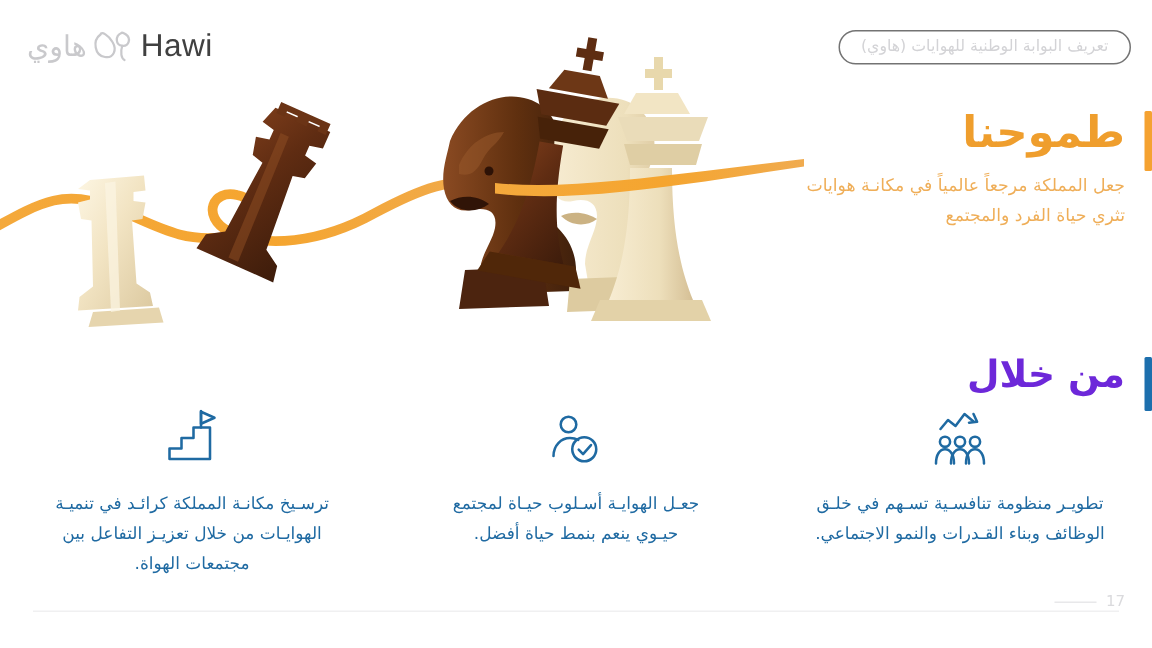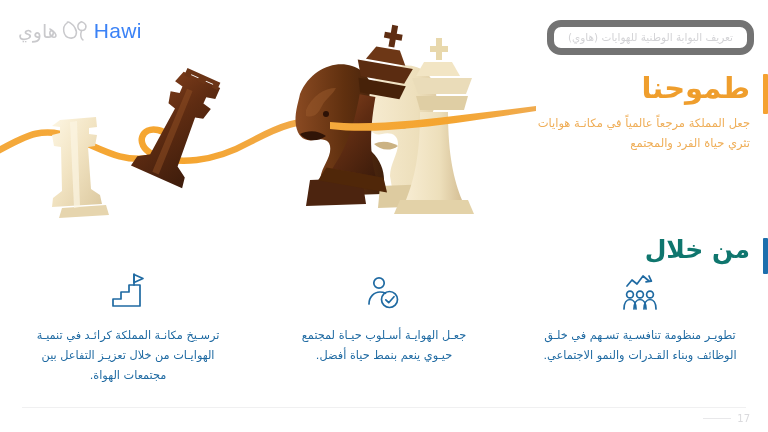--- a/index.html
+++ b/index.html
@@ -16,26 +16,26 @@
     position:absolute; top:18px; right:auto; left:18px;
     display:flex; align-items:center; gap:3px;
     direction:ltr;
   }
   .logo-ar {
     font-size:19px; color:#c9c9cc; letter-spacing:0px;
     font-family:"DejaVu Sans",sans-serif; font-weight:400;
   }
   .logo-mark { width:30px; height:26px; display:block; }
   .logo-lat {
-    font-size:21px; color:#3b82f6; font-weight:400; letter-spacing:.3px;
+    font-size:21px; color:#404040; font-weight:400; letter-spacing:.3px;
   }
 
   .badge {
     position:absolute; top:20px; left:auto; right:14px;
-    border:7px solid #737373; border-radius:14px;
+    border:1px solid #737373; border-radius:14px;
     padding:4px 14px 5px 14px;
     font-size:10.5px; color:#d3d3d6; white-space:nowrap;
     font-family:"DejaVu Sans",sans-serif;
   }
 
   
   .hero { position:absolute; left:0; top:22px; width:560px; height:215px; }
   .hero svg { display:block; }
 
   
@@ -50,21 +50,21 @@
     padding-left:6px;
   }
   .body-orange {
     margin-top:9px; font-size:11.5px; color:#efae58; line-height:1.72;
     font-family:"DejaVu Sans",sans-serif; padding-left:6px;
   }
 
   #through-block { top:236px; right:18px; width:228px; }
   #through-bar { top:238px; right:0px; height:36px; background:#1d6fad; }
   .h-blue {
-    font-size:25px; font-weight:700; color:#0f766e;
+    font-size:25px; font-weight:700; color:#6d28d9;
     font-family:"DejaVu Sans",sans-serif; line-height:1.15;
     padding-left:6px;
   }
 
   
   .features {
     position:absolute; left:0; top:272px; width:768px; height:125px;
     display:flex; flex-direction:row; direction:rtl;
   }
   .feature {
@@ -77,21 +77,21 @@
     color:#1f6aa2; text-align:center;
     font-family:"DejaVu Sans",sans-serif;
   }
 
   
   .footer-rule {
     position:absolute; left:22px; bottom:24px; width:724px; height:1px;
     background:#f0f0f1;
   }
   .page-num {
-    position:absolute; left:auto; right:18px; bottom:8px;
+    position:absolute; left:auto; right:18px; bottom:25px;
     display:flex; align-items:center; gap:6px; direction:ltr;justify-content:flex-end;
   }
   .page-dash { width:28px; height:1px; background:#e8e8ea; }
   .page-label { font-size:10px; color:#dadadd; font-family:"DejaVu Sans",sans-serif; }
 </style>
 </head>
 <body>
 
 <div class="slide">
 

